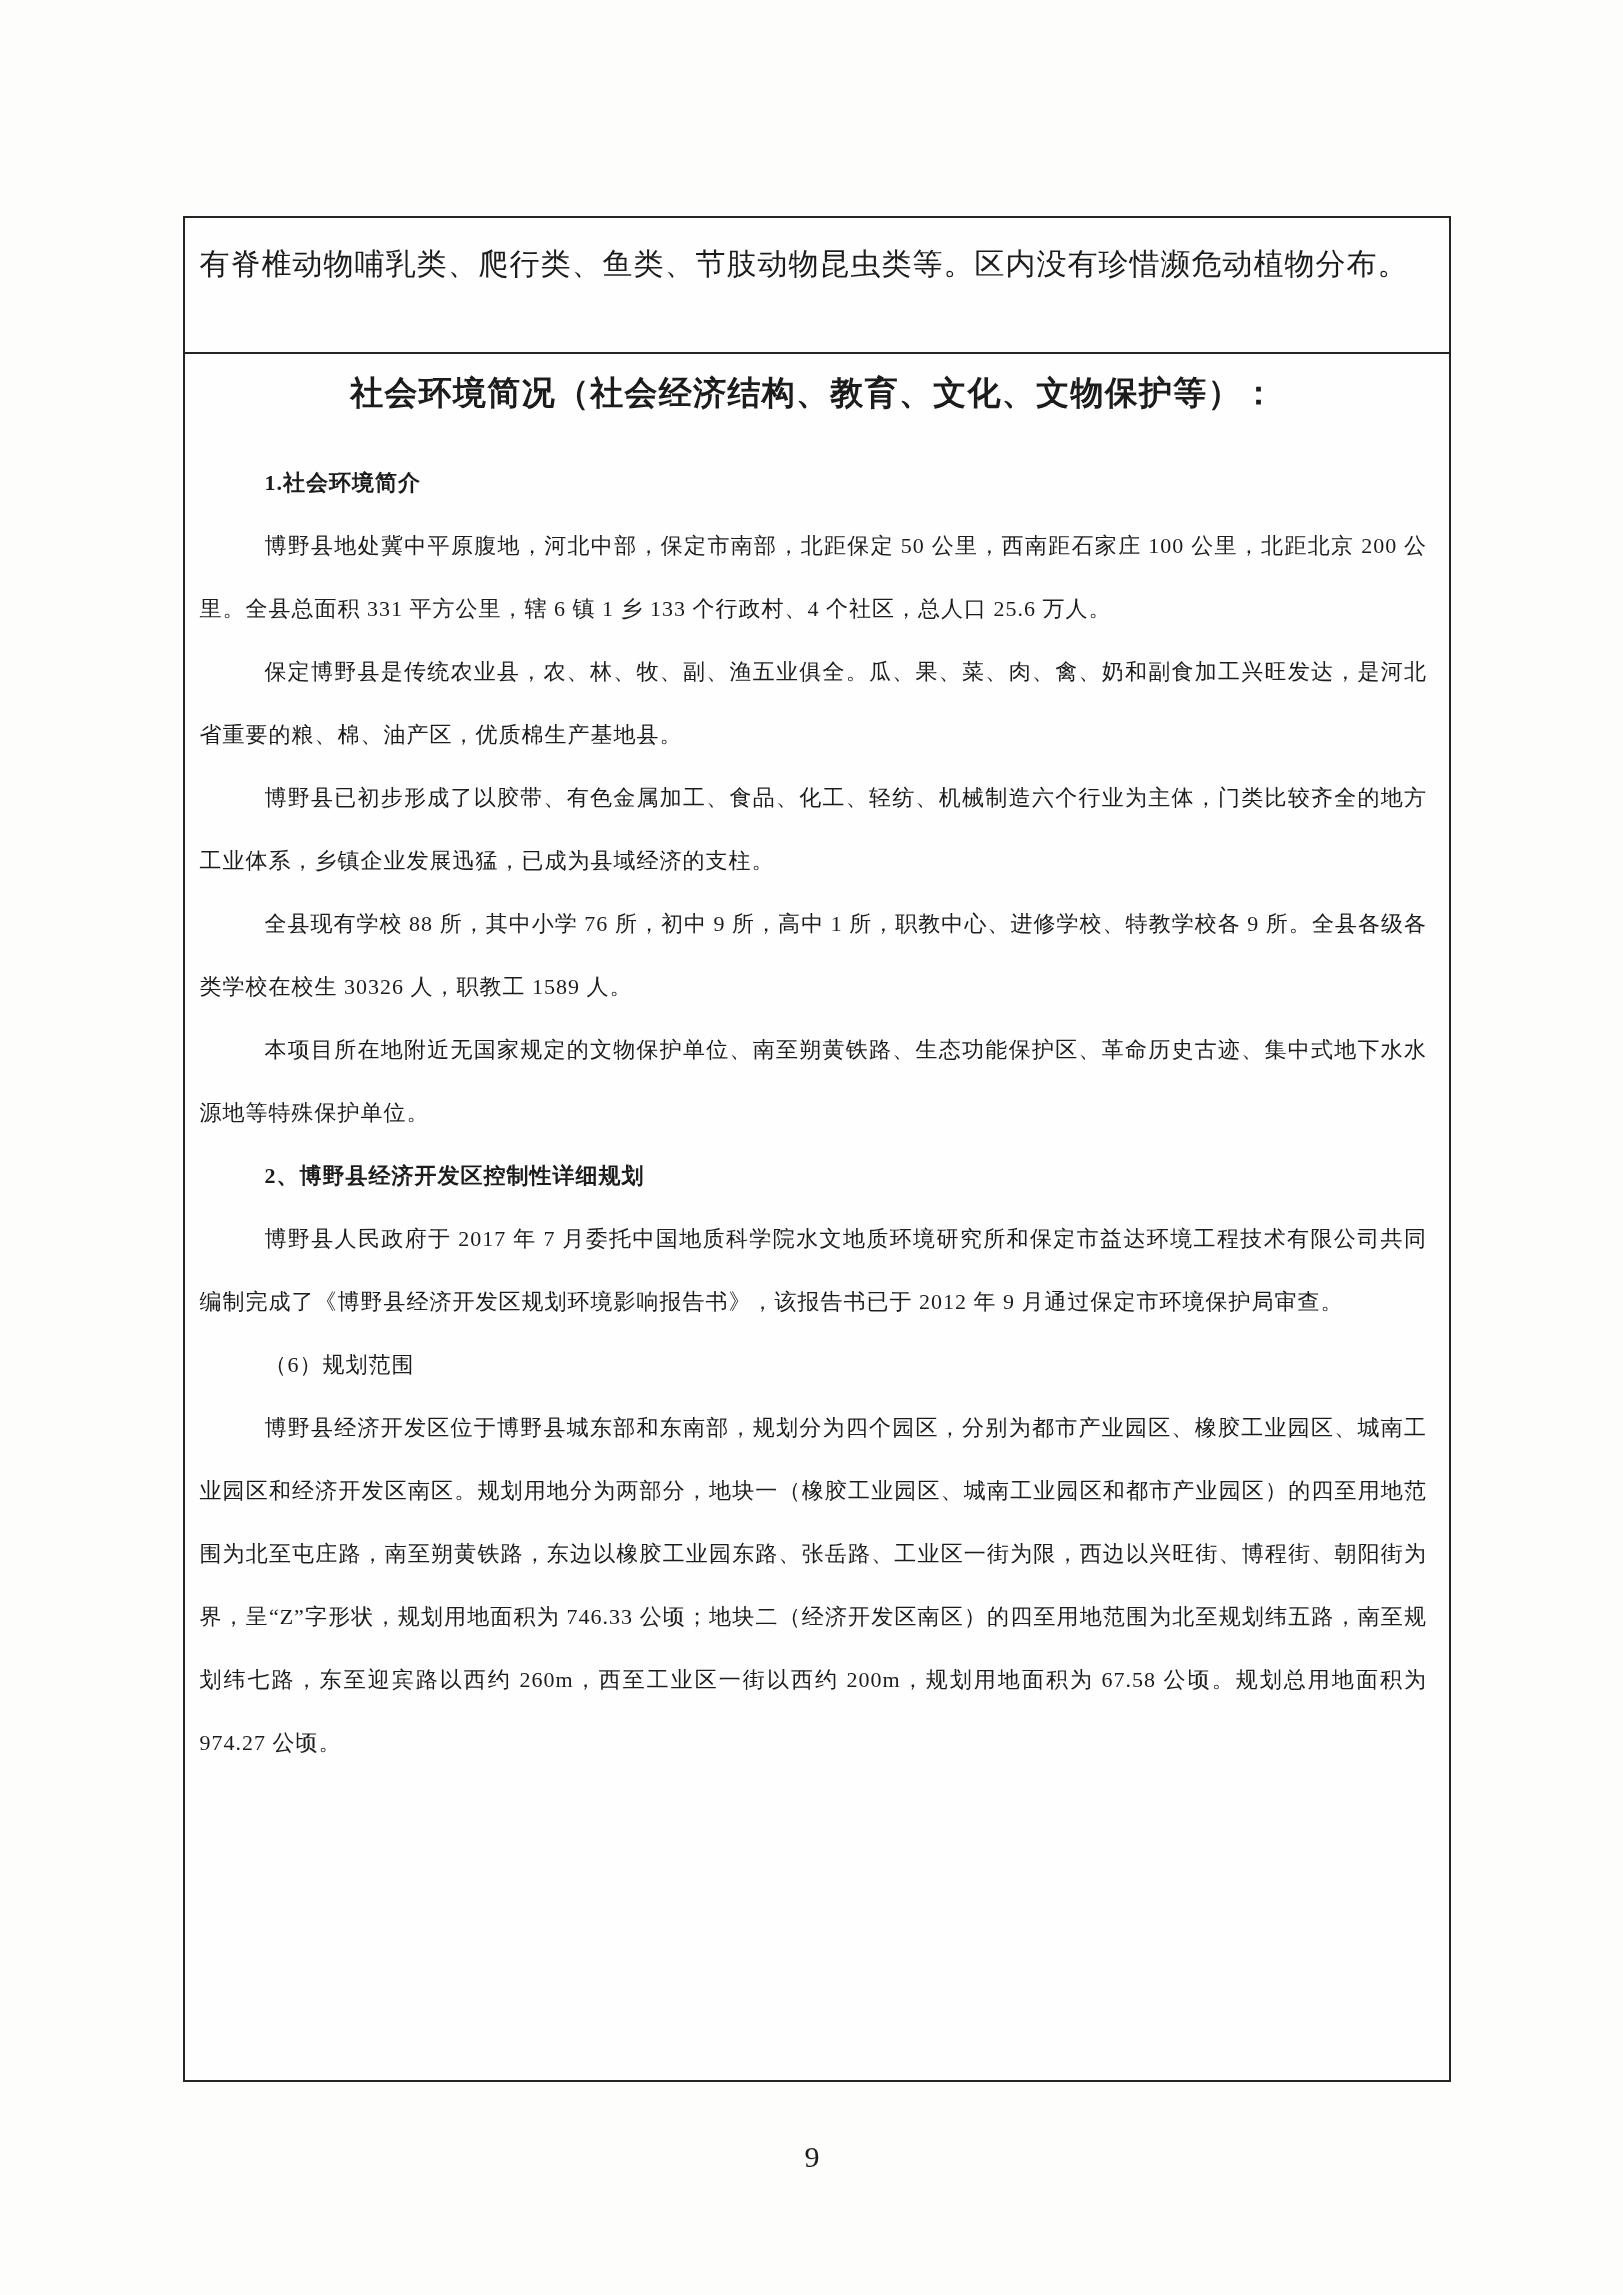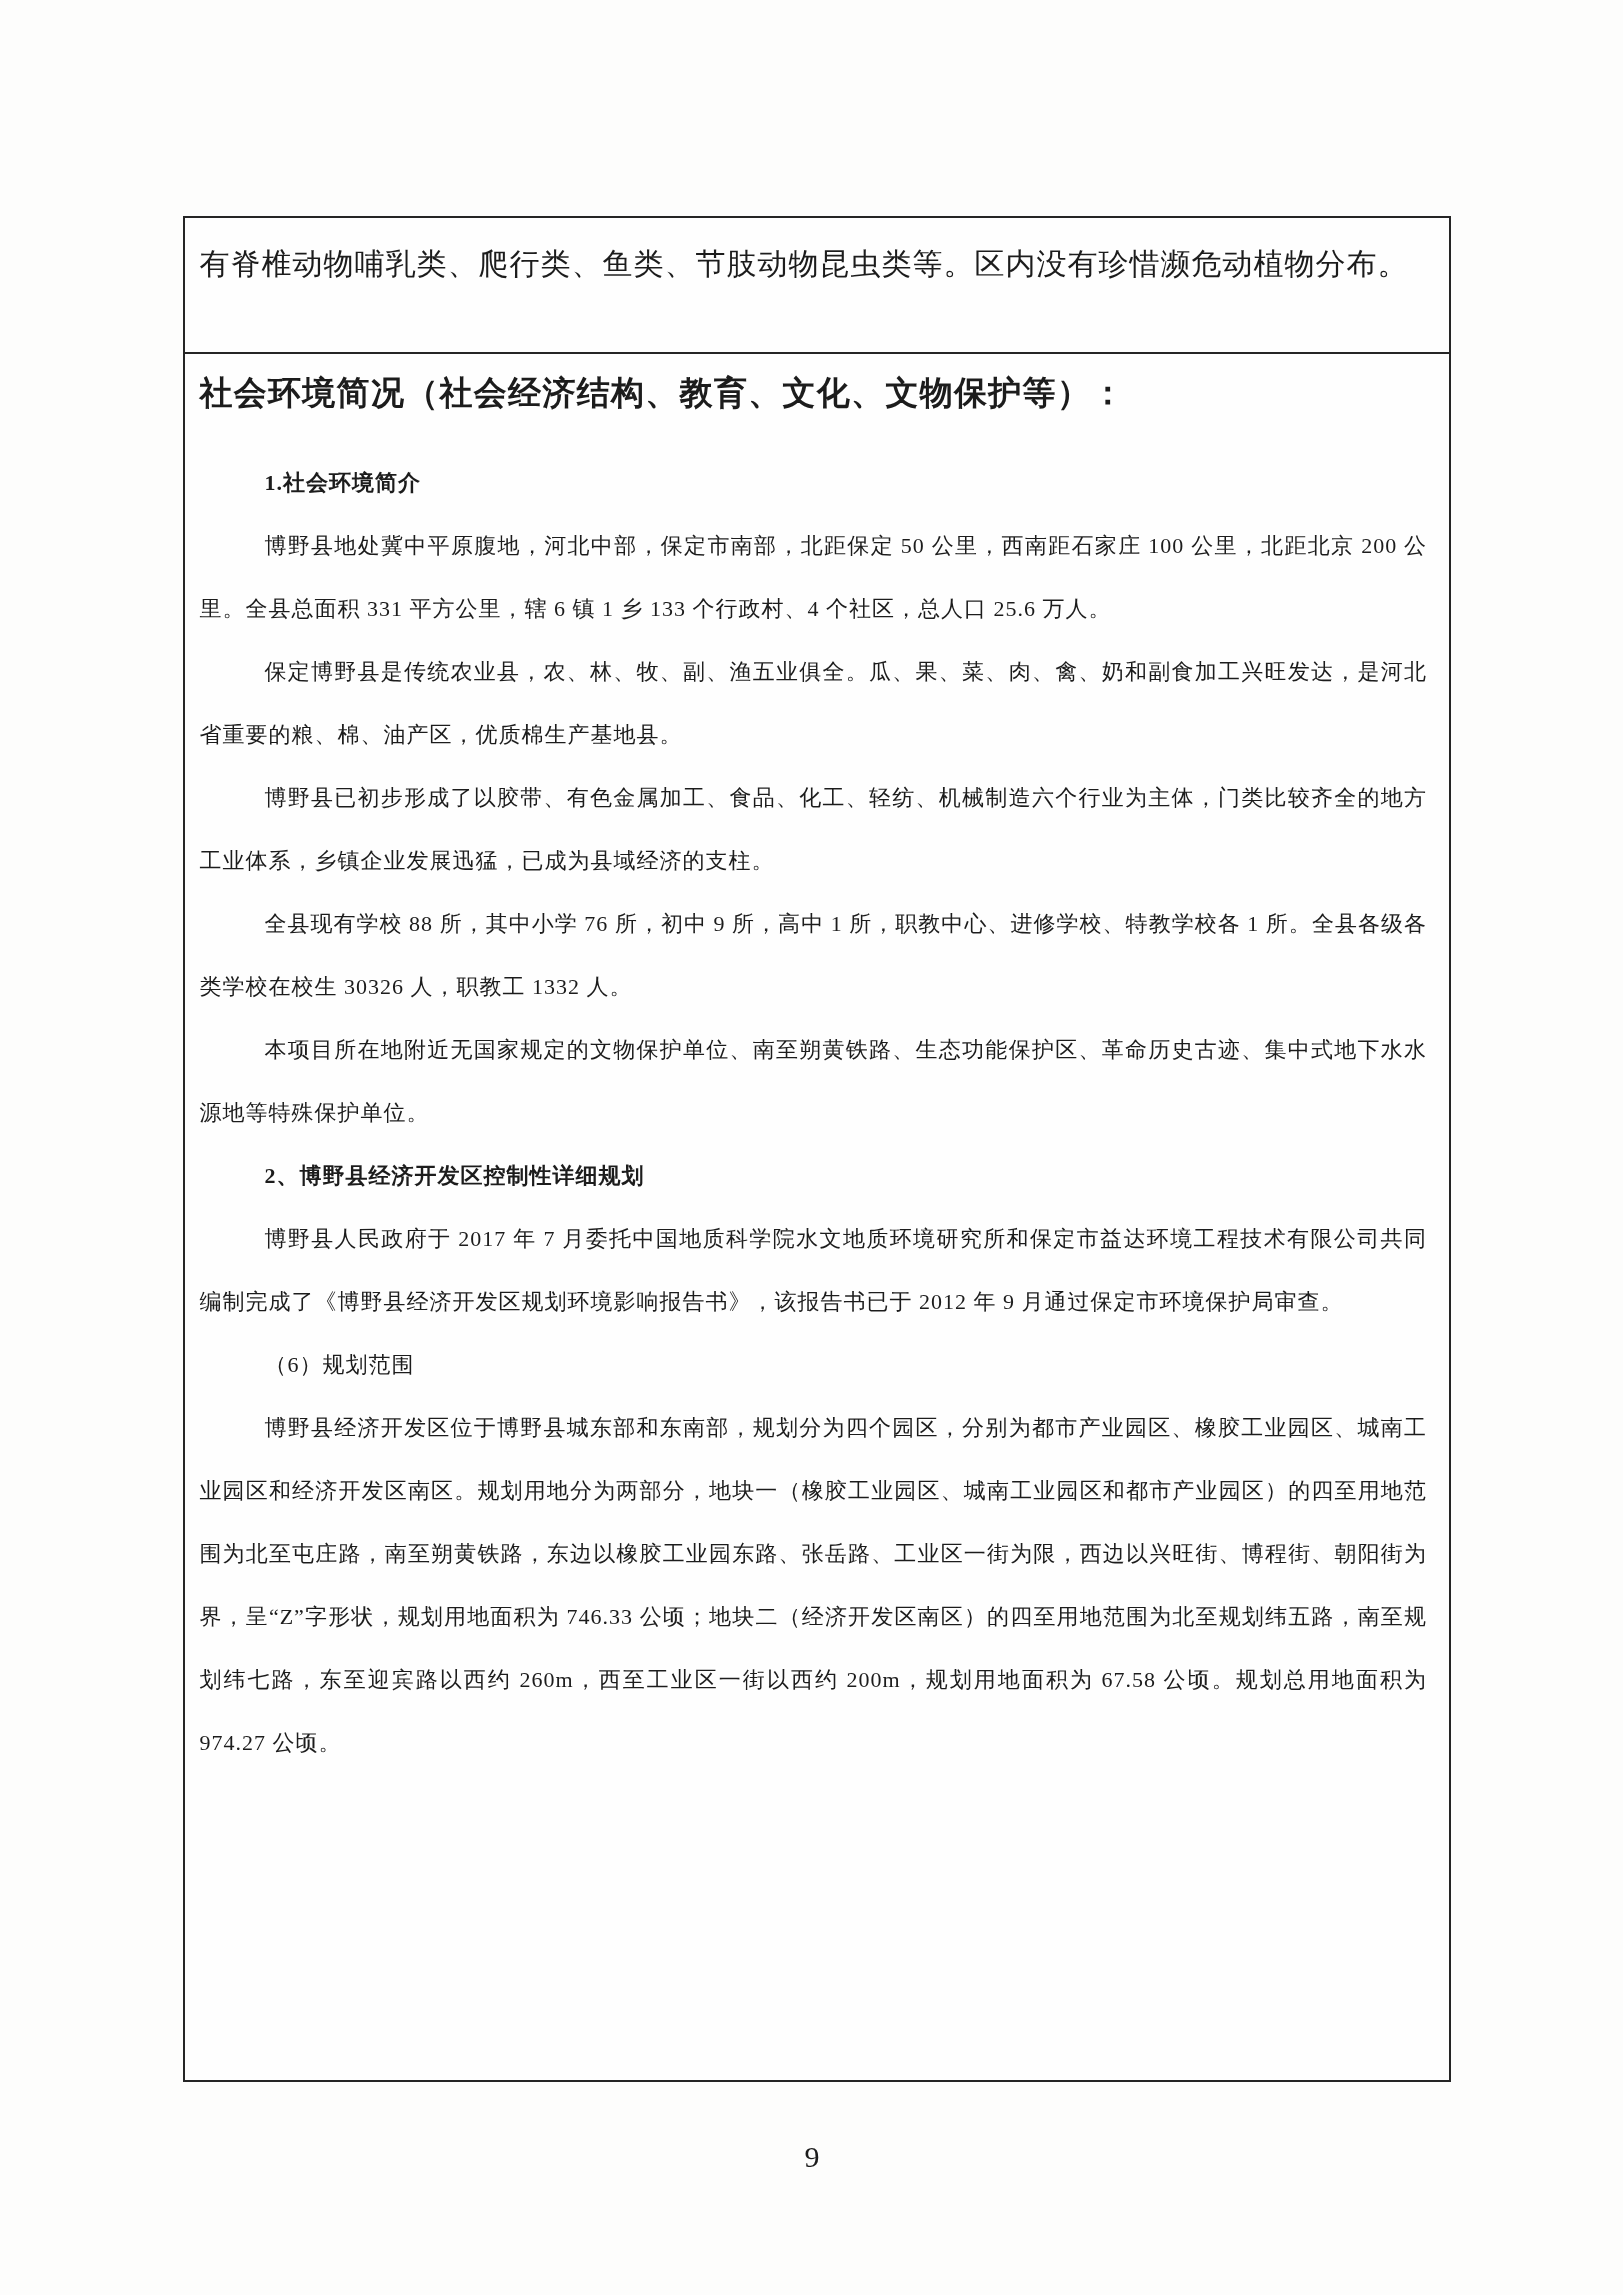--- a/index.html
+++ b/index.html
@@ -53,20 +53,21 @@
   .row-section {
     padding: 9.2px 22px 0 14.4px;
   }
   .section-title {
     margin: 0 0 27.5px 0;
     font-size: 33px;
     font-weight: bold;
     line-height: 60px;
     letter-spacing: 1.3px;
     white-space: nowrap;
+    text-align: center;
   }
   .body-text p {
     margin: 0;
     font-size: 22px;
     line-height: 63px;
     letter-spacing: 1px;
     text-align: justify;
     text-justify: inter-character;
     text-indent: 65px;
   }
@@ -96,21 +97,21 @@
     </div>
 
     <div class="row-section">
       <h2 class="section-title">社会环境简况（社会经济结构、教育、文化、文物保护等）：</h2>
 
       <div class="body-text">
         <p class="heading-bold">1.社会环境简介</p>
         <p>博野县地处冀中平原腹地，河北中部，保定市南部，北距保定 50 公里，西南距石家庄 100 公里，北距北京 200 公里。全县总面积 331 平方公里，辖 6 镇 1 乡 133 个行政村、4 个社区，总人口 25.6 万人。</p>
         <p>保定博野县是传统农业县，农、林、牧、副、渔五业俱全。瓜、果、菜、肉、禽、奶和副食加工兴旺发达，是河北省重要的粮、棉、油产区，优质棉生产基地县。</p>
         <p>博野县已初步形成了以胶带、有色金属加工、食品、化工、轻纺、机械制造六个行业为主体，门类比较齐全的地方工业体系，乡镇企业发展迅猛，已成为县域经济的支柱。</p>
-        <p>全县现有学校 88 所，其中小学 76 所，初中 9 所，高中 1 所，职教中心、进修学校、特教学校各 1 所。全县各级各类学校在校生 30326 人，职教工 1332 人。</p>
+        <p>全县现有学校 88 所，其中小学 76 所，初中 9 所，高中 1 所，职教中心、进修学校、特教学校各 9 所。全县各级各类学校在校生 30326 人，职教工 1589 人。</p>
         <p>本项目所在地附近无国家规定的文物保护单位、南至朔黄铁路、生态功能保护区、革命历史古迹、集中式地下水水源地等特殊保护单位。</p>
         <p class="heading-bold">2、博野县经济开发区控制性详细规划</p>
         <p>博野县人民政府于 2017 年 7 月委托中国地质科学院水文地质环境研究所和保定市益达环境工程技术有限公司共同编制完成了《博野县经济开发区规划环境影响报告书》，该报告书已于 2012 年 9 月通过保定市环境保护局审查。</p>
         <p>（6）规划范围</p>
         <p>博野县经济开发区位于博野县城东部和东南部，规划分为四个园区，分别为都市产业园区、橡胶工业园区、城南工业园区和经济开发区南区。规划用地分为两部分，地块一（橡胶工业园区、城南工业园区和都市产业园区）的四至用地范围为北至屯庄路，南至朔黄铁路，东边以橡胶工业园东路、张岳路、工业区一街为限，西边以兴旺街、博程街、朝阳街为界，呈“Z”字形状，规划用地面积为 746.33 公顷；地块二（经济开发区南区）的四至用地范围为北至规划纬五路，南至规划纬七路，东至迎宾路以西约 260m，西至工业区一街以西约 200m，规划用地面积为 67.58 公顷。规划总用地面积为 974.27 公顷。</p>
       </div>
     </div>
 
   </div>
 

